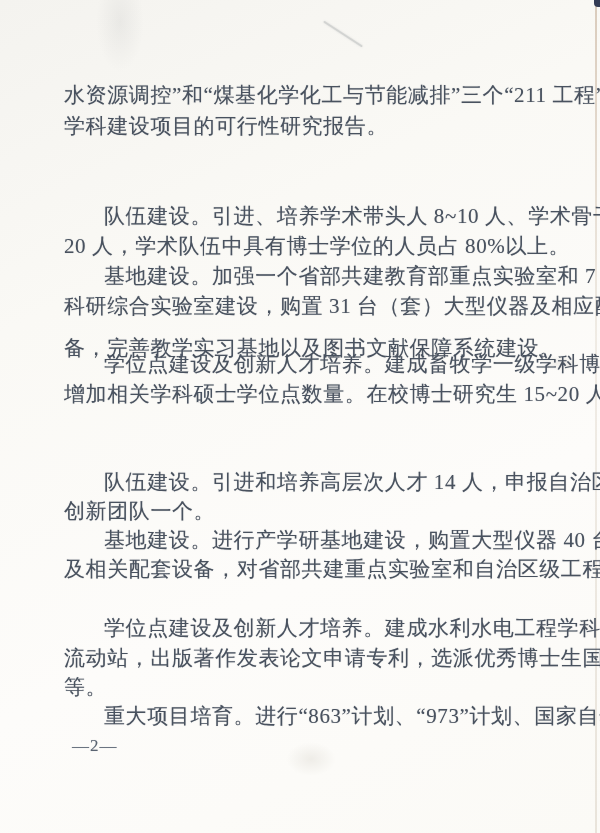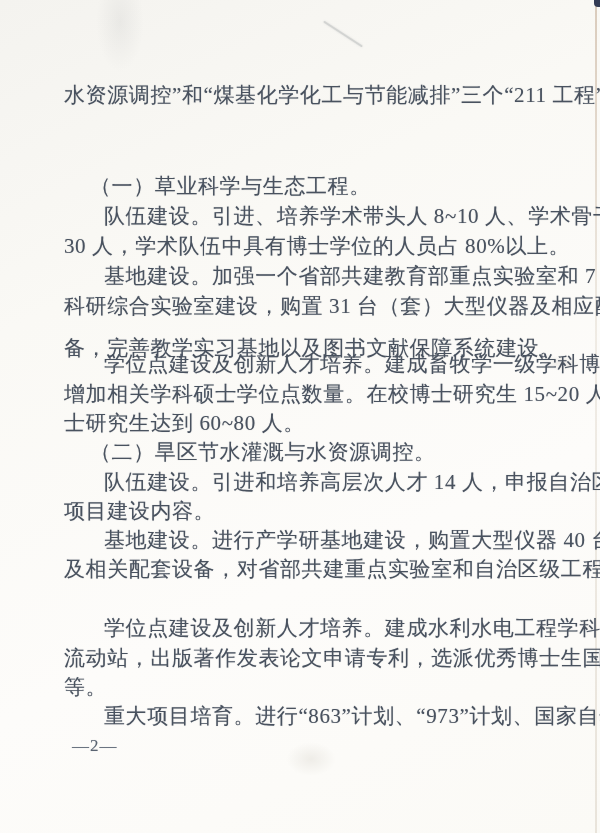--- a/index.html
+++ b/index.html
@@ -66,32 +66,30 @@
 <div class="page">
 
   <div class="smudge-top"></div>
   <div class="scratch"></div>
   <div class="edge-line-right"></div>
   <div class="corner-speck"></div>
   <div class="smudge-mid"></div>
   <div class="smudge-bottom"></div>
 
   <div class="ln" style="top:83px;left:64px">水资源调控”和“煤基化学化工与节能减排”三个“211 工程”重点</div>
-  <div class="ln" style="top:174px;left:90px">（一）草业科学与生态工程。</div>
+  <div class="ln" style="top:114px;left:64px">学科建设项目的可行性研究报告。</div>
   <div class="ln" style="top:204px;left:104px">队伍建设。引进、培养学术带头人 8~10 人、学术骨干 15~</div>
-  <div class="ln" style="top:234px;left:64px">30 人，学术队伍中具有博士学位的人员占 80%以上。</div>
+  <div class="ln" style="top:234px;left:64px">20 人，学术队伍中具有博士学位的人员占 80%以上。</div>
   <div class="ln" style="top:264px;left:104px">基地建设。加强一个省部共建教育部重点实验室和 7 个教学</div>
   <div class="ln" style="top:294px;left:64px">科研综合实验室建设，购置 31 台（套）大型仪器及相应配套设</div>
   <div class="ln" style="top:336px;left:64px">备，完善教学实习基地以及图书文献保障系统建设。</div>
   <div class="ln" style="top:352px;left:104px">学位点建设及创新人才培养。建成畜牧学一级学科博士点，</div>
   <div class="ln" style="top:382px;left:64px">增加相关学科硕士学位点数量。在校博士研究生 15~20 人，硕</div>
-  <div class="ln" style="top:411px;left:64px">士研究生达到 60~80 人。</div>
-  <div class="ln" style="top:440px;left:90px">（二）旱区节水灌溉与水资源调控。</div>
   <div class="ln" style="top:470px;left:104px">队伍建设。引进和培养高层次人才 14 人，申报自治区科技</div>
-  <div class="ln" style="top:499px;left:64px">项目建设内容。</div>
+  <div class="ln" style="top:499px;left:64px">创新团队一个。</div>
   <div class="ln" style="top:528px;left:104px">基地建设。进行产学研基地建设，购置大型仪器 40 台（套）</div>
   <div class="ln" style="top:557px;left:64px">及相关配套设备，对省部共建重点实验室和自治区级工程技术中</div>
   <div class="ln" style="top:616px;left:104px">学位点建设及创新人才培养。建成水利水电工程学科博士后</div>
   <div class="ln" style="top:646px;left:64px">流动站，出版著作发表论文申请专利，选派优秀博士生国外访学</div>
   <div class="ln" style="top:675px;left:64px">等。</div>
   <div class="ln" style="top:704px;left:104px">重大项目培育。进行“863”计划、“973”计划、国家自然基金</div>
 
   <div class="page-num">—2—</div>
 
 </div>

